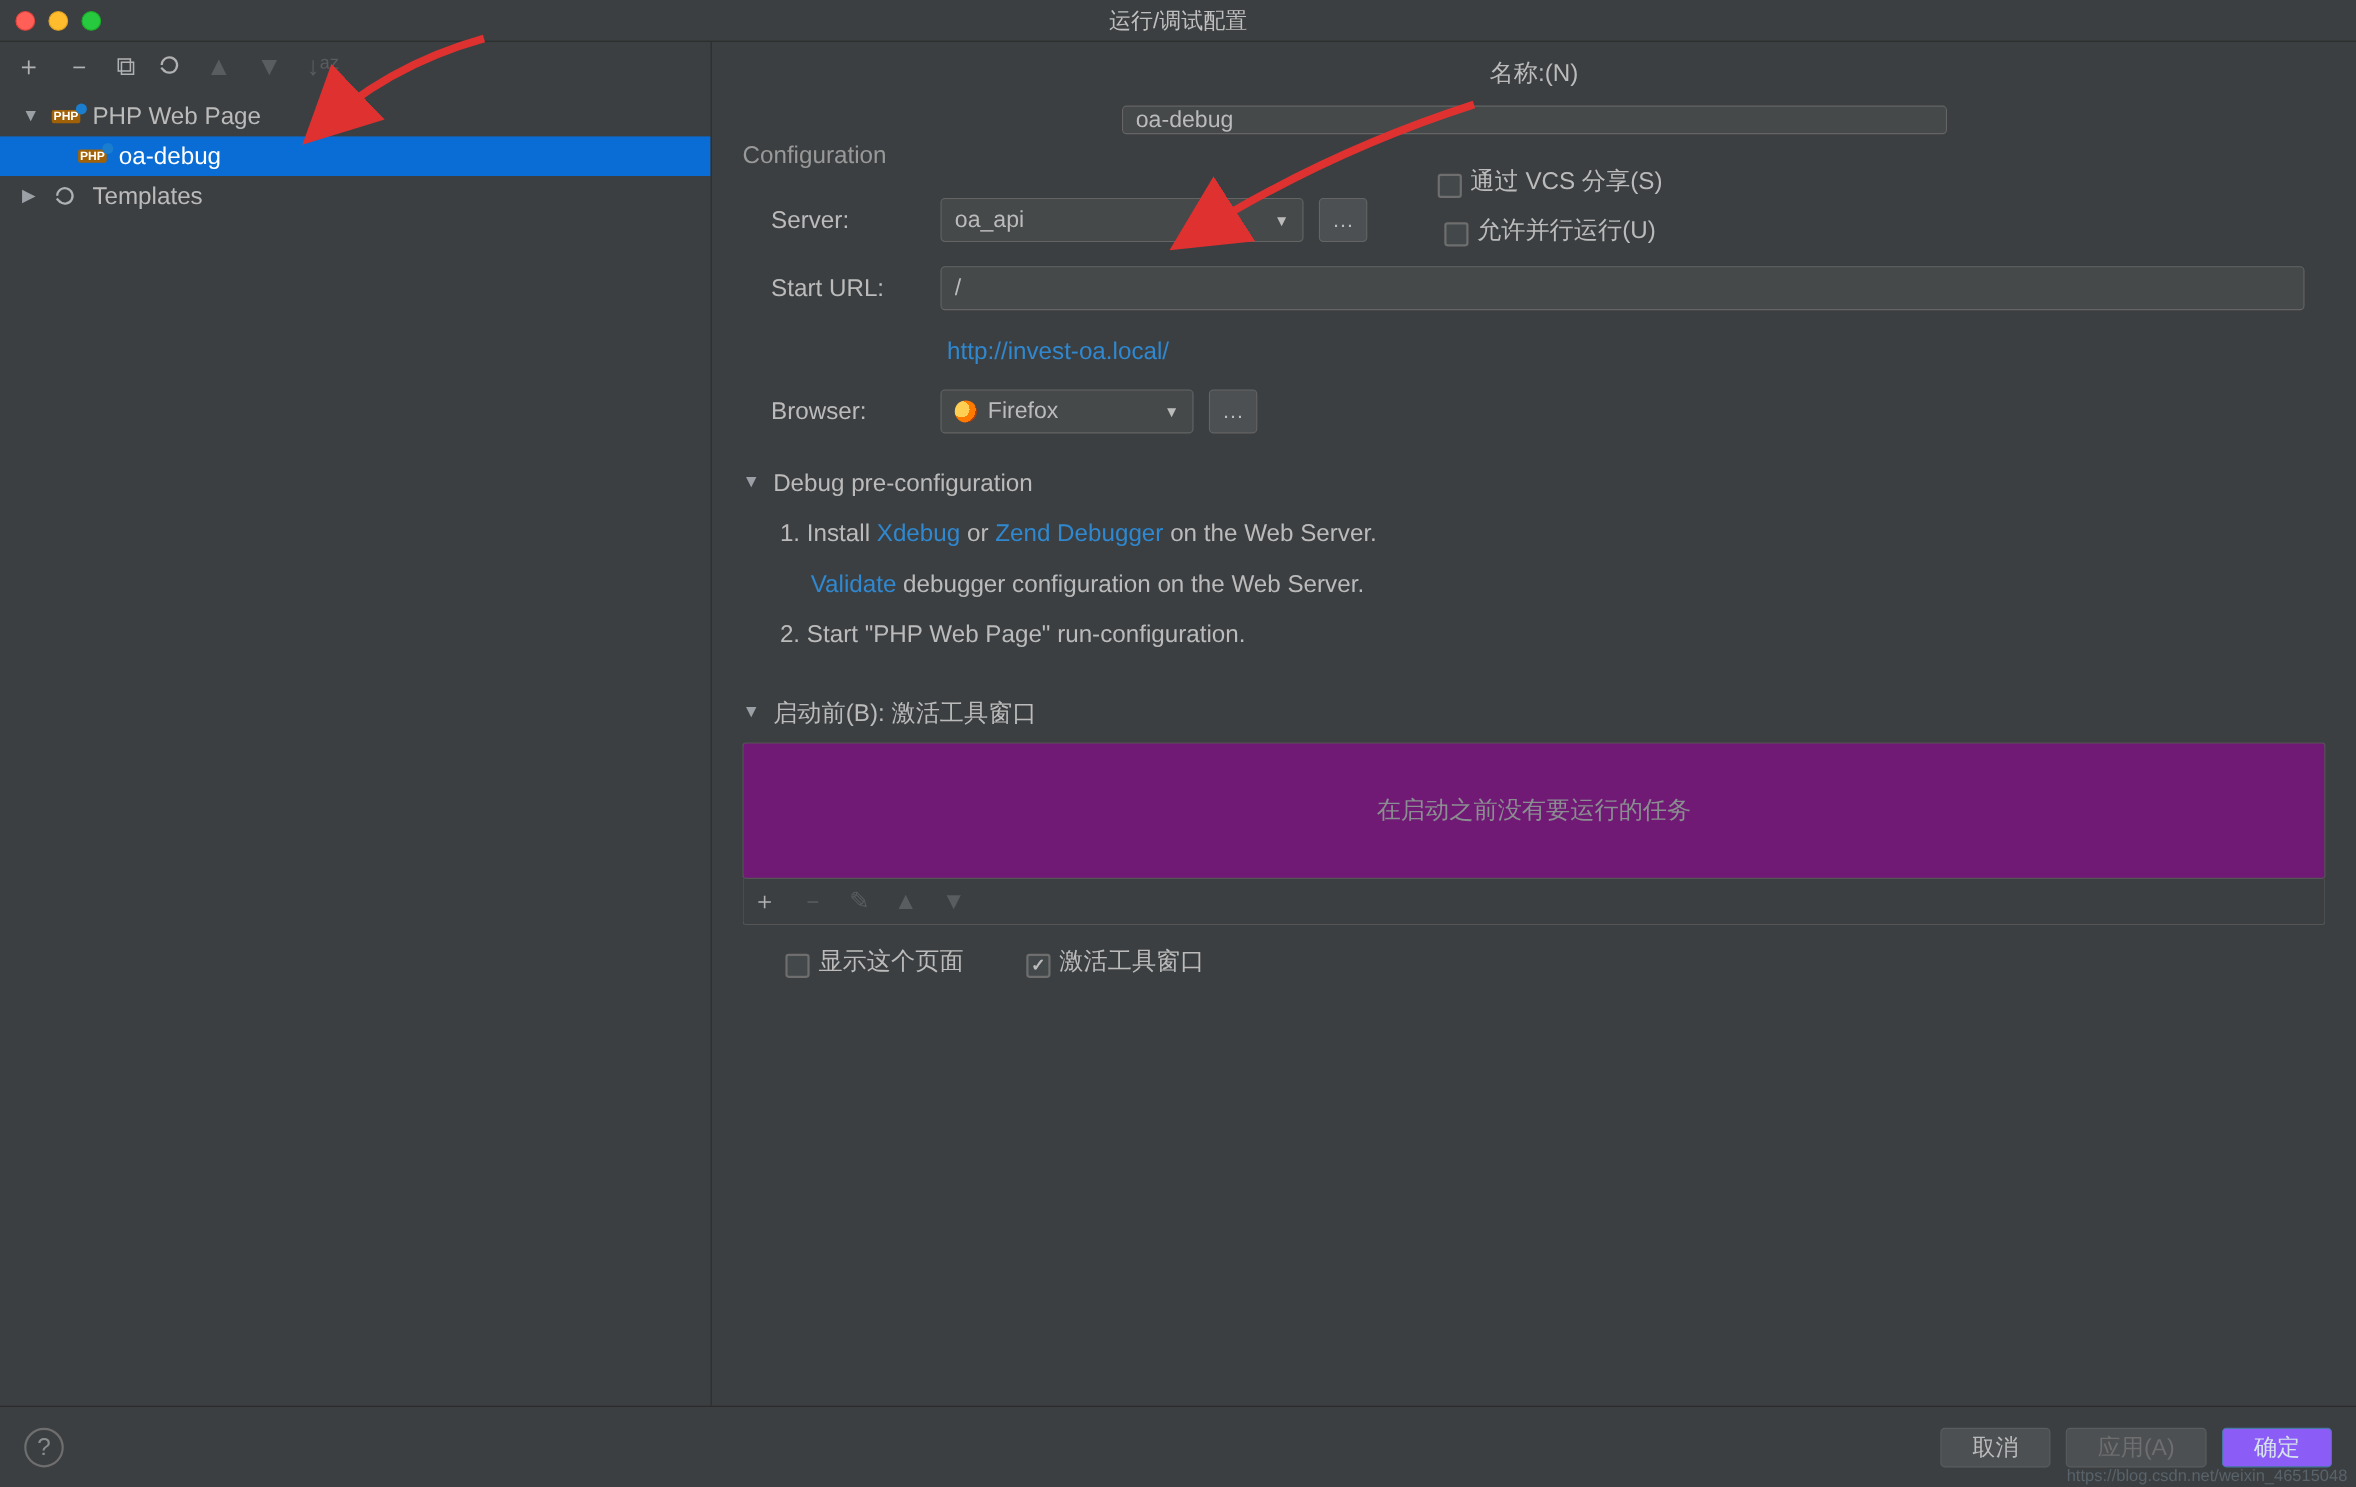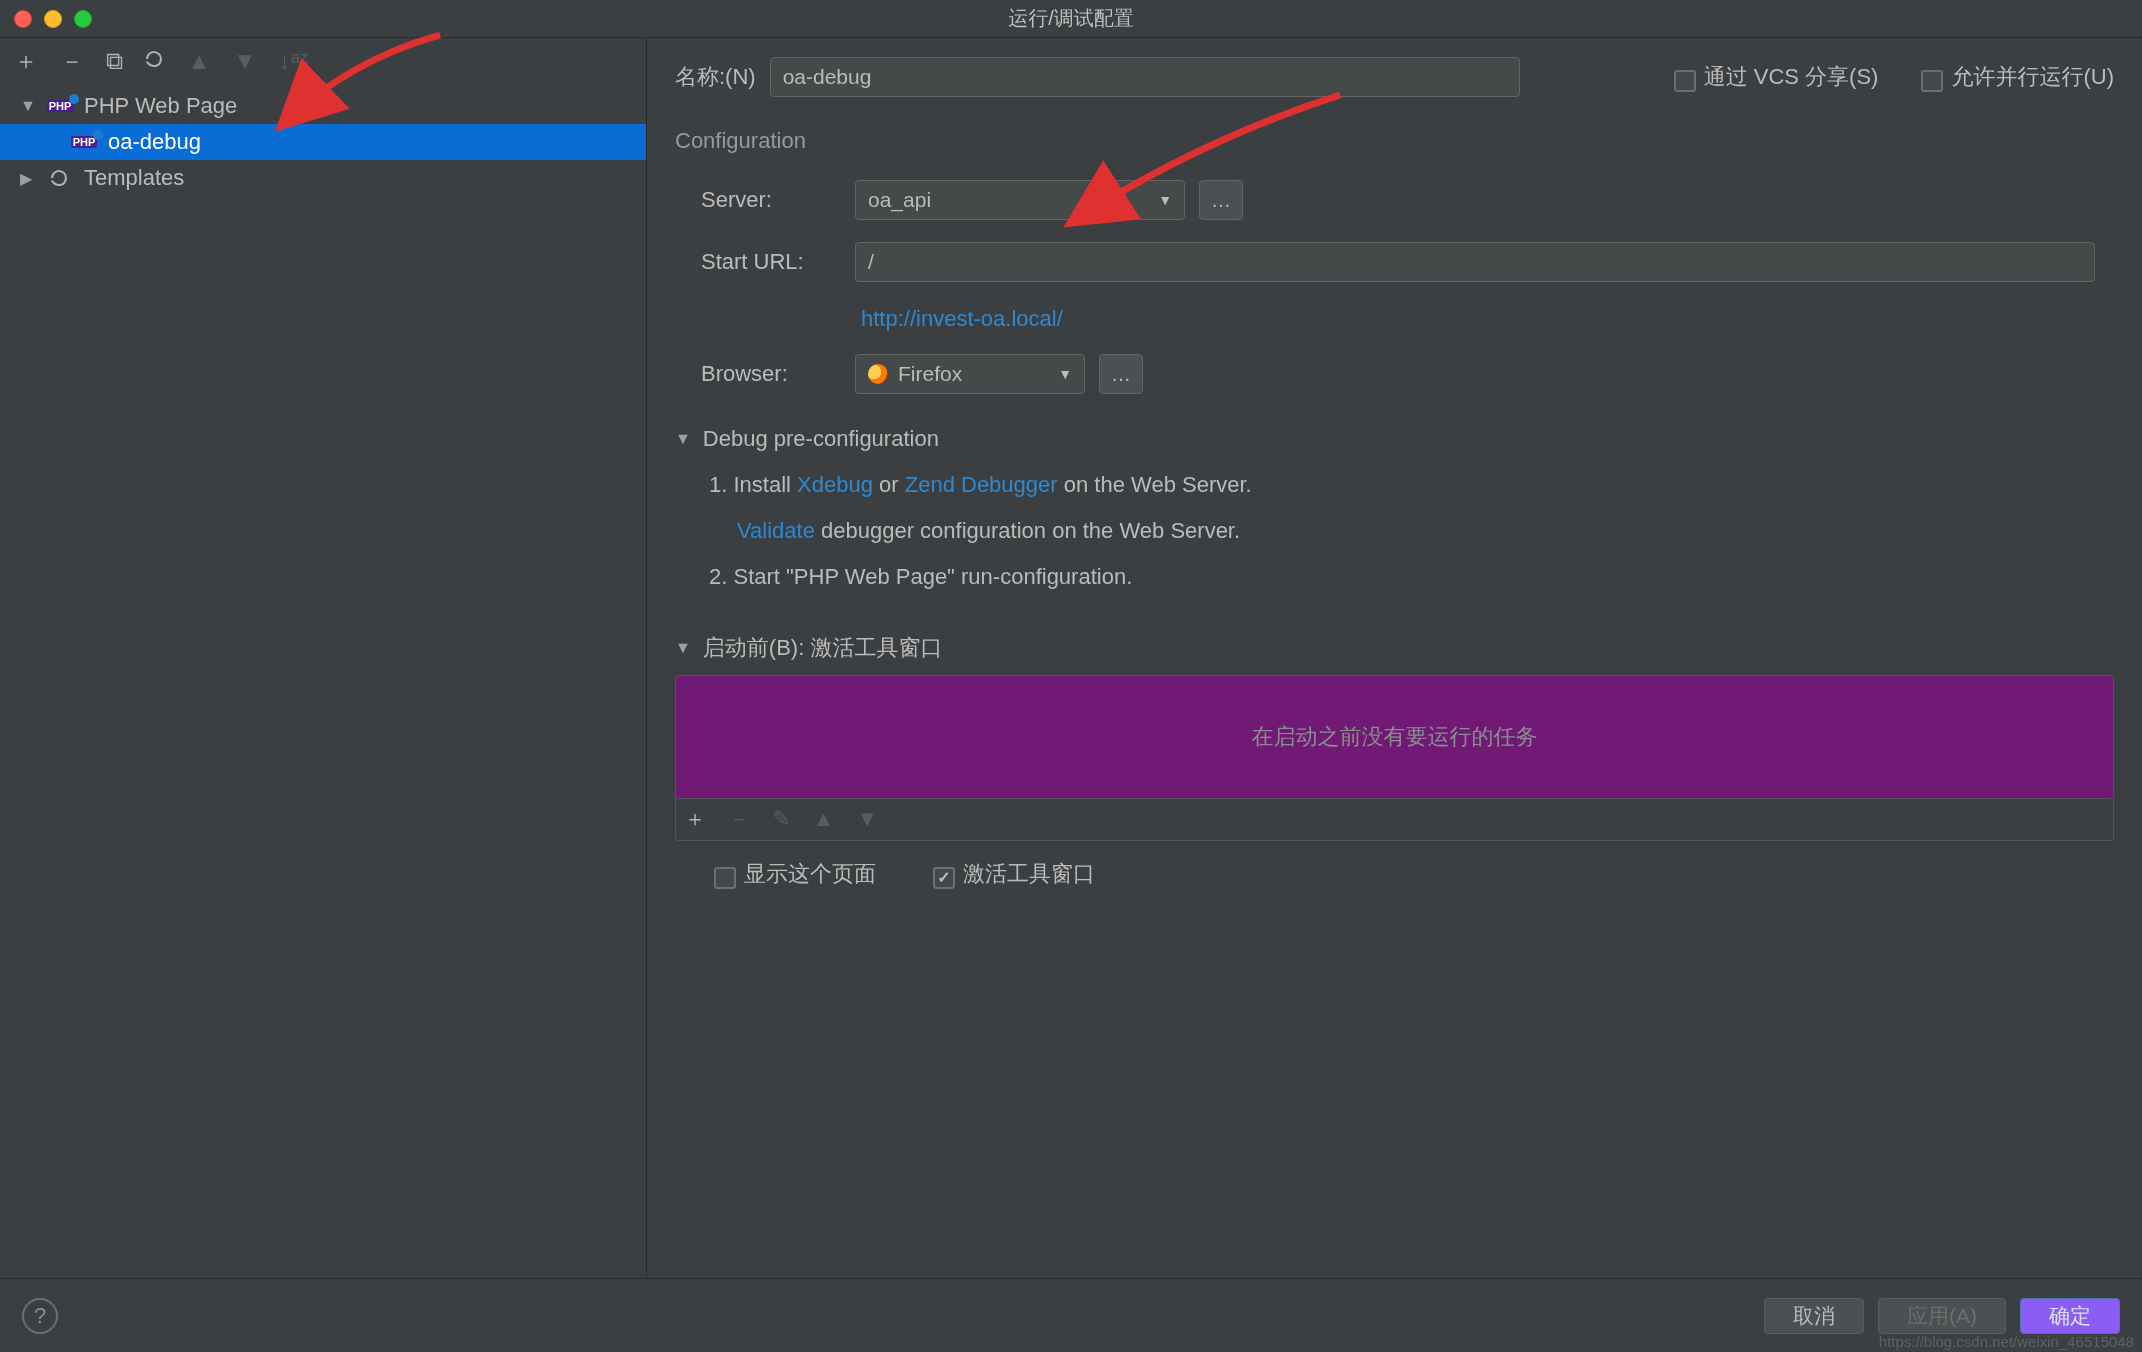--- a/index.html
+++ b/index.html
@@ -61,38 +61,38 @@
     gap: 8px;
     color: #BBBBBB;
     font-size: 22px;
   }
   .tree-row .arrow { width: 16px; color: #9AA0A6; font-size: 16px; }
   .tree-row .icn { width: 32px; display: inline-flex; align-items: center; justify-content: center; font-size: 14px; }
   .tree-row.selected { background: #0A6DD6; color: #FFFFFF; }
   .tree-row.child { padding-left: 68px; }
   .php-badge {
     font-size: 11px; font-weight: 700; color: #FFF;
-    background: #4c1d95; padding: 0 2px; border-radius: 2px;
+    background: #a16207; padding: 0 2px; border-radius: 2px;
     position: relative;
   }
   .php-badge::before {
     content: ""; position: absolute; top: -6px; right: -6px;
     width: 10px; height: 10px; border-radius: 50%;
     background: #1b7dce;
   }
 
   
   .content {
     flex: 1;
     padding: 14px 28px 0 28px;
     display: flex;
     flex-direction: column;
     overflow: auto;
   }
-  .top-row { display: flex; align-items: center; gap: 14px; height: 50px; }
+  .top-row { display: flex; align-items: center; gap: 14px; height: 50px; flex-direction: column; }
   .label { font-size: 22px; color: #BBBBBB; }
   .input, .select {
     background: #45494A; color: #BBBBBB;
     border: 1px solid #646464; border-radius: 4px;
     height: 40px; padding: 0 12px; font-size: 21px;
   }
   .name-input { width: 750px; }
 
   .checkbox-wrap { display: inline-flex; align-items: flex-end; gap: 8px; font-size: 22px; color: #BBBBBB; padding-left: 29px; }
   .chk {

